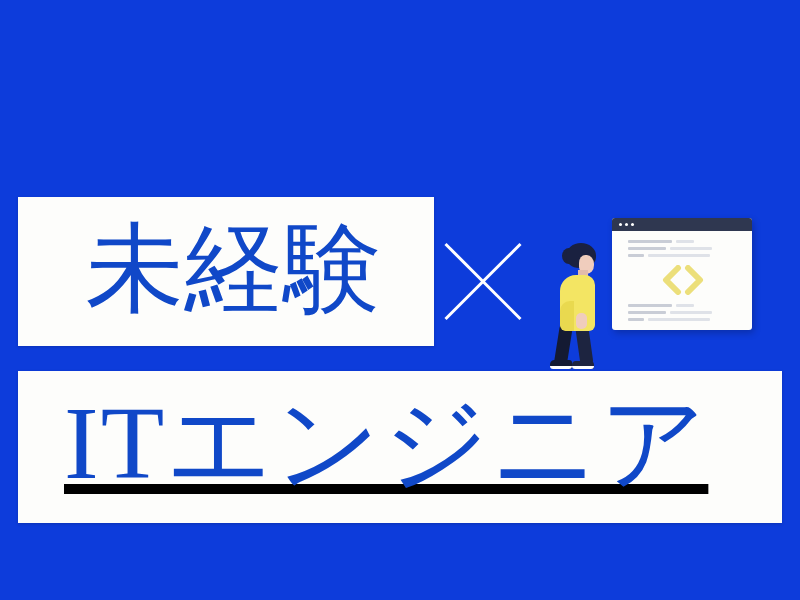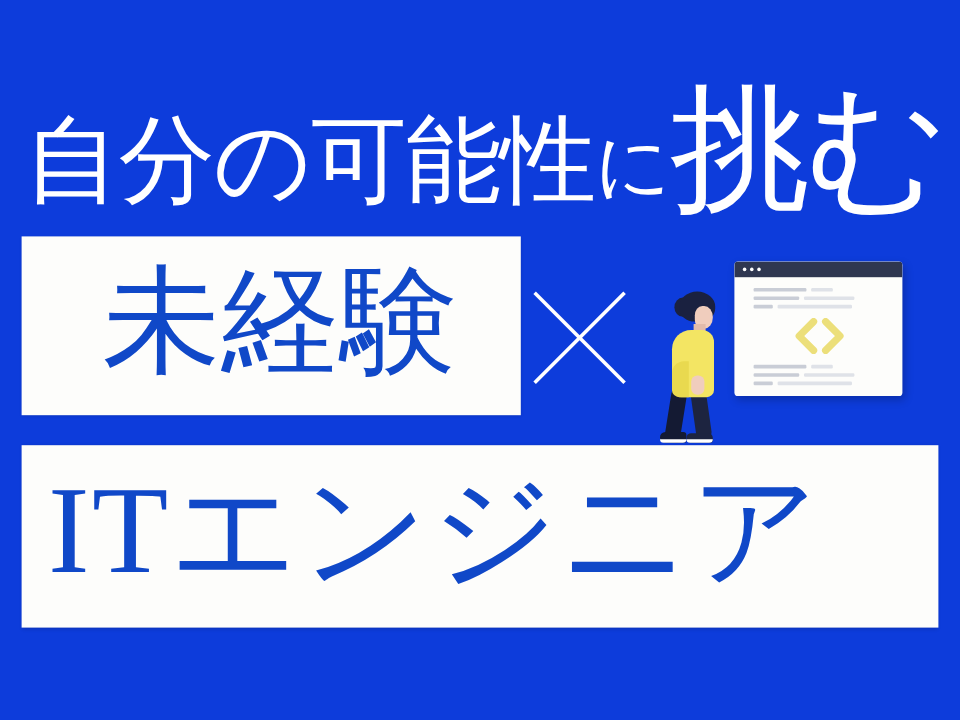--- a/index.html
+++ b/index.html
@@ -74,22 +74,23 @@
     white-space: nowrap;
     position: relative;
     top: -3px;
   }
   #panel-engineer {
     left: 18px;
     top: 371px;
     width: 764px;
     height: 152px;
     justify-content: flex-start;
-    padding-left: 22px;
+    padding-left: 46px;
     box-sizing: border-box;
+    text-decoration: underline;
   }
   #panel-engineer .panel-text {
     color: #1048c8;
     font-size: 104px;
     line-height: 1;
     letter-spacing: 2px;
     white-space: nowrap;
     position: relative;
     top: -4px;
   }
@@ -291,25 +292,20 @@
   .chev svg { display: block; }
 
   
   .sr { position: absolute; width: 1px; height: 1px; overflow: hidden; clip: rect(0 0 0 0); }
 </style>
 </head>
 <body>
 
 <div id="poster">
 
-  <div class="headline">
-    <span class="hl-small">自分の可能性</span>
-    <span class="hl-tiny">に</span>
-    <span class="hl-big">挑む</span>
-  </div>
 
   <div class="panel" id="panel-mikeiken">
     <span class="panel-text">未経験</span>
   </div>
 
   <div id="cross">
     <span class="bar a"></span>
     <span class="bar b"></span>
     <span class="sr">×</span>
   </div>

